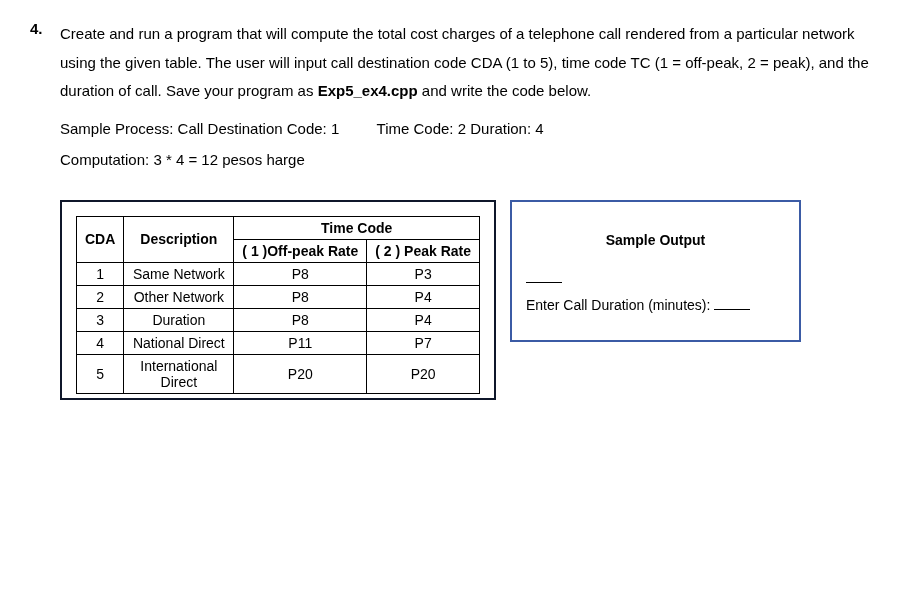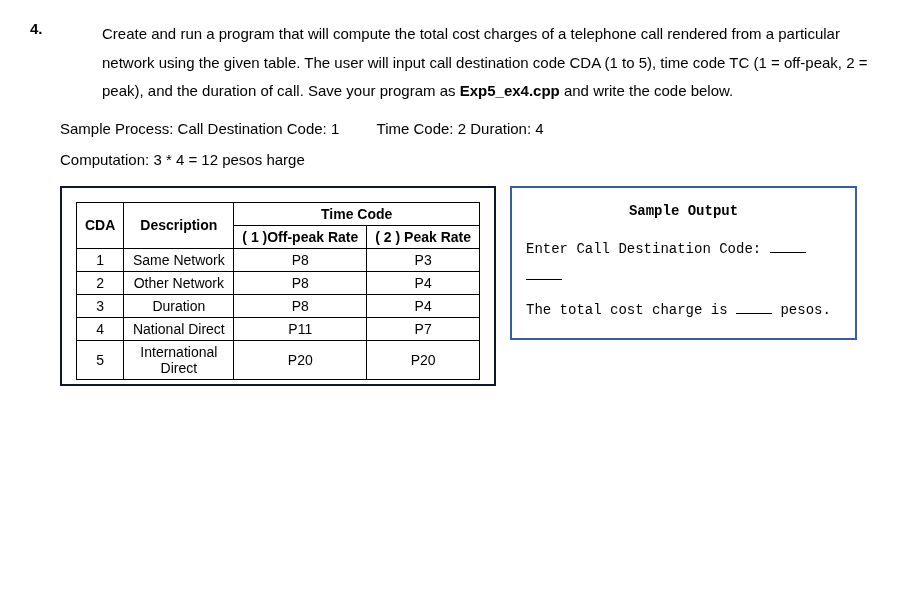--- a/index.html
+++ b/index.html
@@ -23,27 +23,26 @@
       font-weight: bold;
       margin-right: 12px;
       min-width: 18px;
     }
     .question-body {
       flex: 1;
     }
     .paragraph {
       line-height: 1.9;
       margin-bottom: 14px;
-      margin-left: 42px;
     }
     .sample-process {
       margin-bottom: 14px;
     }
     .computation {
-      margin-bottom: 18px;
+      margin-bottom: 32px;
     }
     .bold {
       font-weight: bold;
     }
     .tables-row {
       display: flex;
       align-items: flex-start;
       gap: 14px;
     }
     .rate-table-wrapper {
@@ -66,25 +65,25 @@
     th {
       font-weight: bold;
     }
     .timecode-header {
       text-align: center;
       font-weight: bold;
       margin-top: 20px;
     }
     .sample-output-wrapper {
       border: 2px solid #3b5ba5;
-      padding: 10px 14px 14px 14px;
-      width: 347px;
+      padding: 25px 14px 14px 14px;
+      width: 291px;
       font-size: 14px;
       line-height: 1.9;
-      font-family: Liberation Mono, monospace;
+      font-family: Liberation Sans, sans-serif;
     }
     .sample-output-title {
       text-align: center;
       font-weight: bold;
       margin-bottom: 4px;
     }
     .output-line {
       white-space: nowrap;
     }
     .blank {
@@ -160,28 +159,23 @@
             <td class="center">P20</td>
           </tr>
         </tbody>
           </table>
       </div>
 
       <div class="sample-output-wrapper">
         <div class="sample-output-title">Sample Output</div>
         <div style="height:8px"></div>
         <div class="output-line">
-          <span>Enter Call Destination Code:</span>
           <span class="blank"></span>
         </div>
         <div class="output-line">
+          <span>Enter Call Duration (minutes):</span>
           <span class="blank"></span>
         </div>
         <div style="height:8px"></div>
-        <div class="output-line">
-          <span>The total cost charge is</span>
-          <span class="blank"></span>
-          <span>pesos.</span>
-        </div>
       </div>
     </div>
   </div>
 </div>
 
 </body></html>

